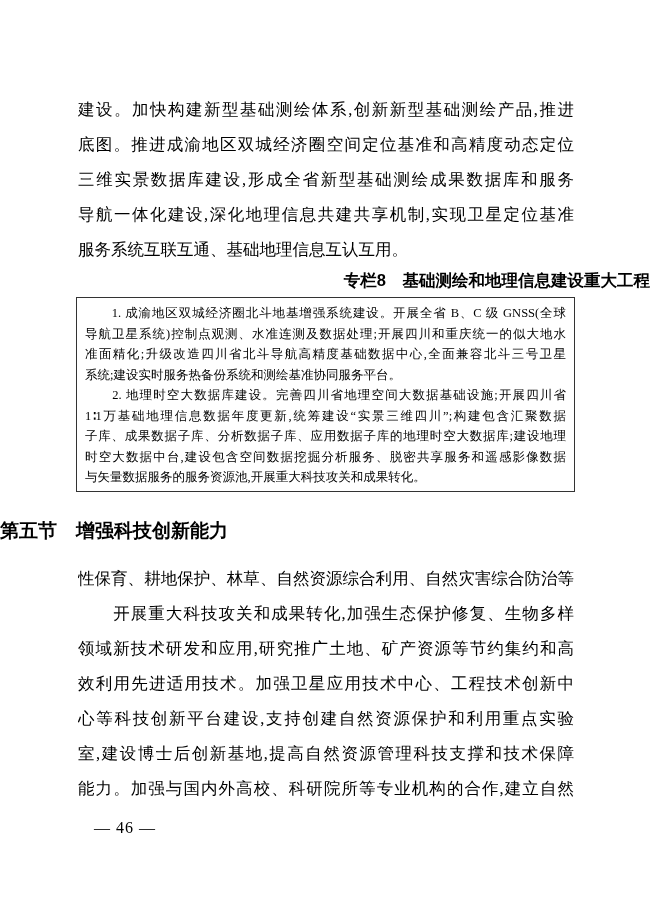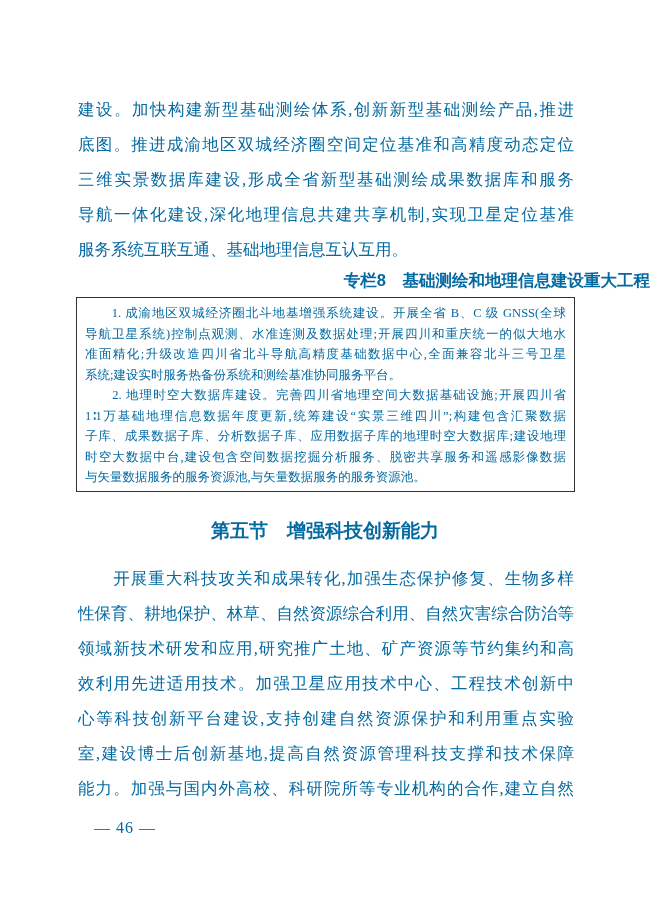--- a/index.html
+++ b/index.html
@@ -2,21 +2,21 @@
 <html><head>
 <meta charset="utf-8">
 <style>
   html, body { margin: 0; padding: 0; background: #e8e8e8; }
   .page {
     position: relative;
     width: 650px;
     height: 919px;
     margin: 0 auto;
     background: #ffffff;
-    color: #0369a1;
+    color: #000000;
     font-family: "Liberation Serif", "DejaVu Serif", serif;
     overflow: hidden;
   }
   
   .para .tline {
     text-align: justify;
     text-align-last: justify;
     overflow: hidden;
     white-space: normal;
   }
@@ -62,21 +62,20 @@
     font-size: 12.5px;
   }
 
   .section-heading {
     position: absolute;
     left: 0;
     top: 516px;
     width: 650px;
     height: 30px;
     line-height: 30px;
-    text-align: center;
     font-size: 19px;
     font-weight: bold;
   }
 
   .page-number {
     position: absolute;
     left: 94px;
     top: 816px;
     height: 24px;
     line-height: 24px;
@@ -104,29 +103,29 @@
         <div class="tline">　　1. 成渝地区双城经济圈北斗地基增强系统建设。开展全省 B、C 级 GNSS(全球</div>
         <div class="tline">导航卫星系统)控制点观测、水准连测及数据处理;开展四川和重庆统一的似大地水</div>
         <div class="tline">准面精化;升级改造四川省北斗导航高精度基础数据中心,全面兼容北斗三号卫星</div>
         <div class="tline">系统;建设实时服务热备份系统和测绘基准协同服务平台。</div>
       </div>
     <div class="para" data-last-align="left">
         <div class="tline">　　2. 地理时空大数据库建设。完善四川省地理空间大数据基础设施;开展四川省</div>
         <div class="tline">1∶1万基础地理信息数据年度更新,统筹建设“实景三维四川”;构建包含汇聚数据</div>
         <div class="tline">子库、成果数据子库、分析数据子库、应用数据子库的地理时空大数据库;建设地理</div>
         <div class="tline">时空大数据中台,建设包含空间数据挖掘分析服务、脱密共享服务和遥感影像数据</div>
-        <div class="tline">与矢量数据服务的服务资源池,与矢量数据服务的服务资源池。</div>
+        <div class="tline">与矢量数据服务的服务资源池,开展重大科技攻关和成果转化。</div>
       </div>
   </div>
 
   <div class="section-heading">第五节　增强科技创新能力</div>
 
   <div id="para2" class="para body-para" data-last-align="justify">
+      <div class="tline">性保育、耕地保护、林草、自然资源综合利用、自然灾害综合防治等</div>
       <div class="tline">　　开展重大科技攻关和成果转化,加强生态保护修复、生物多样</div>
-      <div class="tline">性保育、耕地保护、林草、自然资源综合利用、自然灾害综合防治等</div>
       <div class="tline">领域新技术研发和应用,研究推广土地、矿产资源等节约集约和高</div>
       <div class="tline">效利用先进适用技术。加强卫星应用技术中心、工程技术创新中</div>
       <div class="tline">心等科技创新平台建设,支持创建自然资源保护和利用重点实验</div>
       <div class="tline">室,建设博士后创新基地,提高自然资源管理科技支撑和技术保障</div>
       <div class="tline">能力。加强与国内外高校、科研院所等专业机构的合作,建立自然</div>
     </div>
 
   <div class="page-number">— 46 —</div>
 
 </div>

